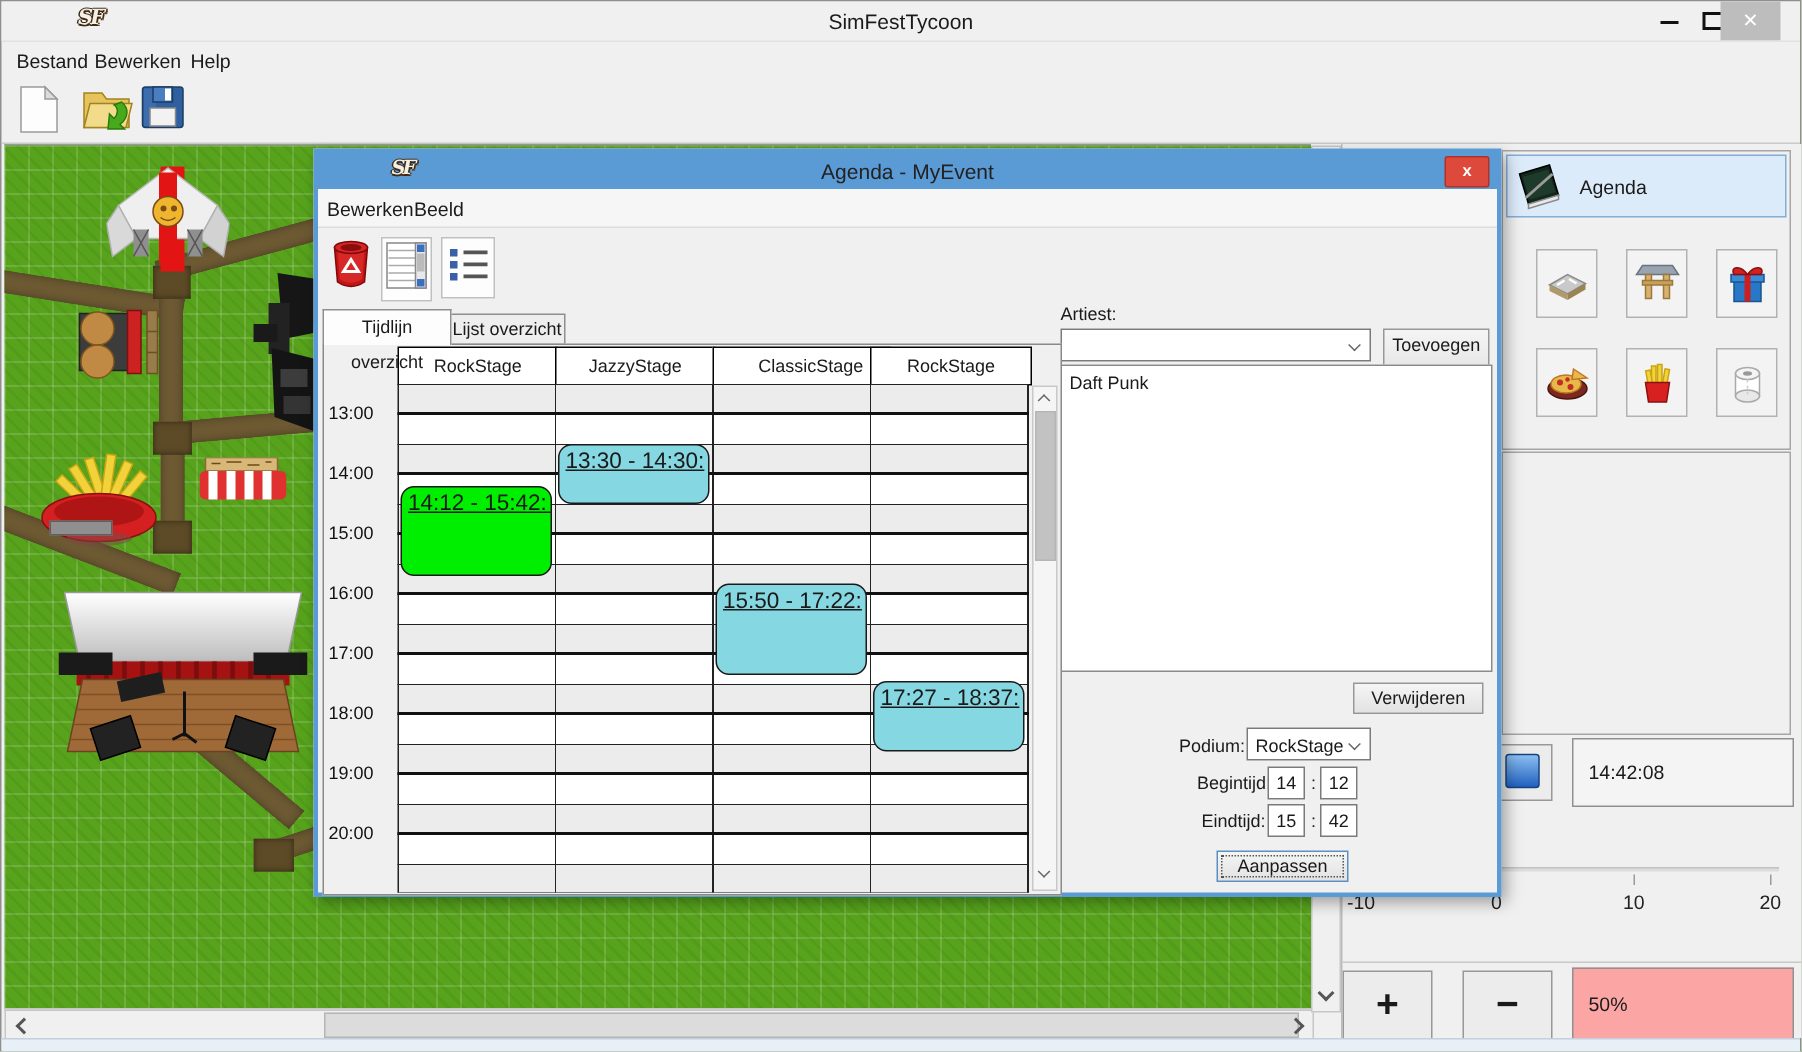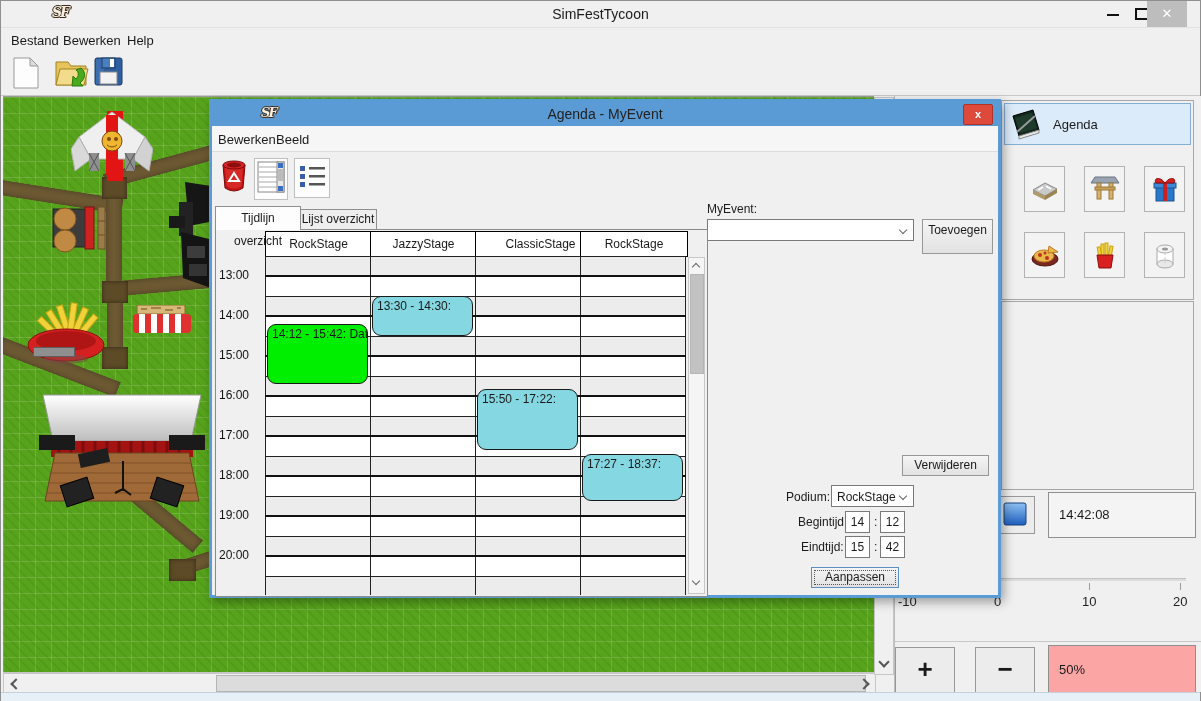--- a/index.html
+++ b/index.html
@@ -63,21 +63,21 @@
   #tab-inactive{left:87px;top:107px;width:76px;height:19px;background:#eee;line-height:19px;}
   #tablepanel{left:3px;top:127px;width:491px;height:366px;border:1px solid #8a8a8a;background:#f0f0f0;z-index:2;}
   .hcell{position:absolute;top:1px;height:24px;background:#fff;border:1px solid #000;font-size:12px;text-align:center;line-height:24px;}
   #grid{position:absolute;left:49px;top:26px;width:421px;height:339px;
     background-image:
       repeating-linear-gradient(to bottom, rgba(0,0,0,0) 0 19px, #111 19px 21px, rgba(0,0,0,0) 21px 40px),
       repeating-linear-gradient(to bottom, #222 0 1px, rgba(0,0,0,0) 1px 20px),
       repeating-linear-gradient(to right, #222 0 1px, rgba(0,0,0,0) 1px 105px),
       repeating-linear-gradient(to bottom, #ececec 0 20px, #ffffff 20px 40px);}
   .timelabel{position:absolute;left:3px;width:44px;font-size:12px;color:#111;}
-  .event{position:absolute;border:1px solid #1a1a1a;border-radius:9px;font-size:12px;padding:2px 0 0 4px;overflow:hidden;white-space:nowrap;box-sizing:border-box;}
+  .event{position:absolute;border:1px solid #1a1a1a;border-radius:9px;font-size:15px;padding:2px 0 0 4px;overflow:hidden;white-space:nowrap;box-sizing:border-box;text-decoration:underline;}
   #tbl-scroll{position:absolute;left:472px;top:27px;width:17px;height:337px;background:#f5f5f5;border:1px solid #c8c8c8;box-sizing:border-box;}
   .lbl{position:absolute;font-size:12px;}
   .btn{position:absolute;background:linear-gradient(#f5f5f5,#e2e2e2);border:1px solid #979797;font-size:12px;text-align:center;box-sizing:border-box;}
   .combo{position:absolute;background:#fff;border:1px solid #7a7a7a;font-size:12px;box-sizing:border-box;}
   .combo .chev{position:absolute;right:7px;top:7px;}
   .tinput{position:absolute;background:#fff;border:1px solid #7a7a7a;font-size:12px;text-align:center;box-sizing:border-box;}
   #artist-list{position:absolute;left:495px;top:141px;width:286px;height:203px;background:#fff;border:1px solid #8a8a8a;font-size:12px;}
   .list-item{padding:4px 0 0 5px;}
 </style>
 </head>
@@ -403,26 +403,29 @@
     <span class="timelabel" style="top: 38px;">13:00</span>
         <span class="timelabel" style="top: 78px;">14:00</span>
         <span class="timelabel" style="top: 118px;">15:00</span>
         <span class="timelabel" style="top: 158px;">16:00</span>
         <span class="timelabel" style="top: 198px;">17:00</span>
         <span class="timelabel" style="top: 238px;">18:00</span>
         <span class="timelabel" style="top: 278px;">19:00</span>
         <span class="timelabel" style="top: 318px;">20:00</span>
       </div>
 
-    <span class="abs lbl" style="left:495px;top:100px;">MyEvent:</span>
+    <span class="abs lbl" style="left:495px;top:100px;">Artiest:</span>
     <div class="combo" style="left:495px;top:117px;width:207px;height:22px;">
       <span style="position:absolute;left:5px;top:4px;"></span>
       <span class="chev down sm"></span>
     </div>
     <div class="btn" style="left:710px;top:117px;width:71px;height:35px;line-height:20px;">Toevoegen</div>
+    <div id="artist-list">
+        <div class="list-item">Daft Punk</div>
+      </div>
 
     <div class="btn" style="left:690px;top:353px;width:87px;height:21px;line-height:19px;">Verwijderen</div>
     <span class="abs lbl" style="left:574px;top:388px;">Podium:</span>
     <div class="combo" style="left:619px;top:383px;width:83px;height:22px;">
       <span style="position:absolute;left:5px;top:4px;">RockStage</span>
       <span class="chev down sm"></span>
     </div>
     <span class="abs lbl" style="left:586px;top:413px;">Begintijd:</span>
     <div class="tinput" style="left:633px;top:409px;width:25px;height:22px;line-height:20px;">14</div>
     <span class="abs lbl" style="left:662px;top:413px;">:</span>

